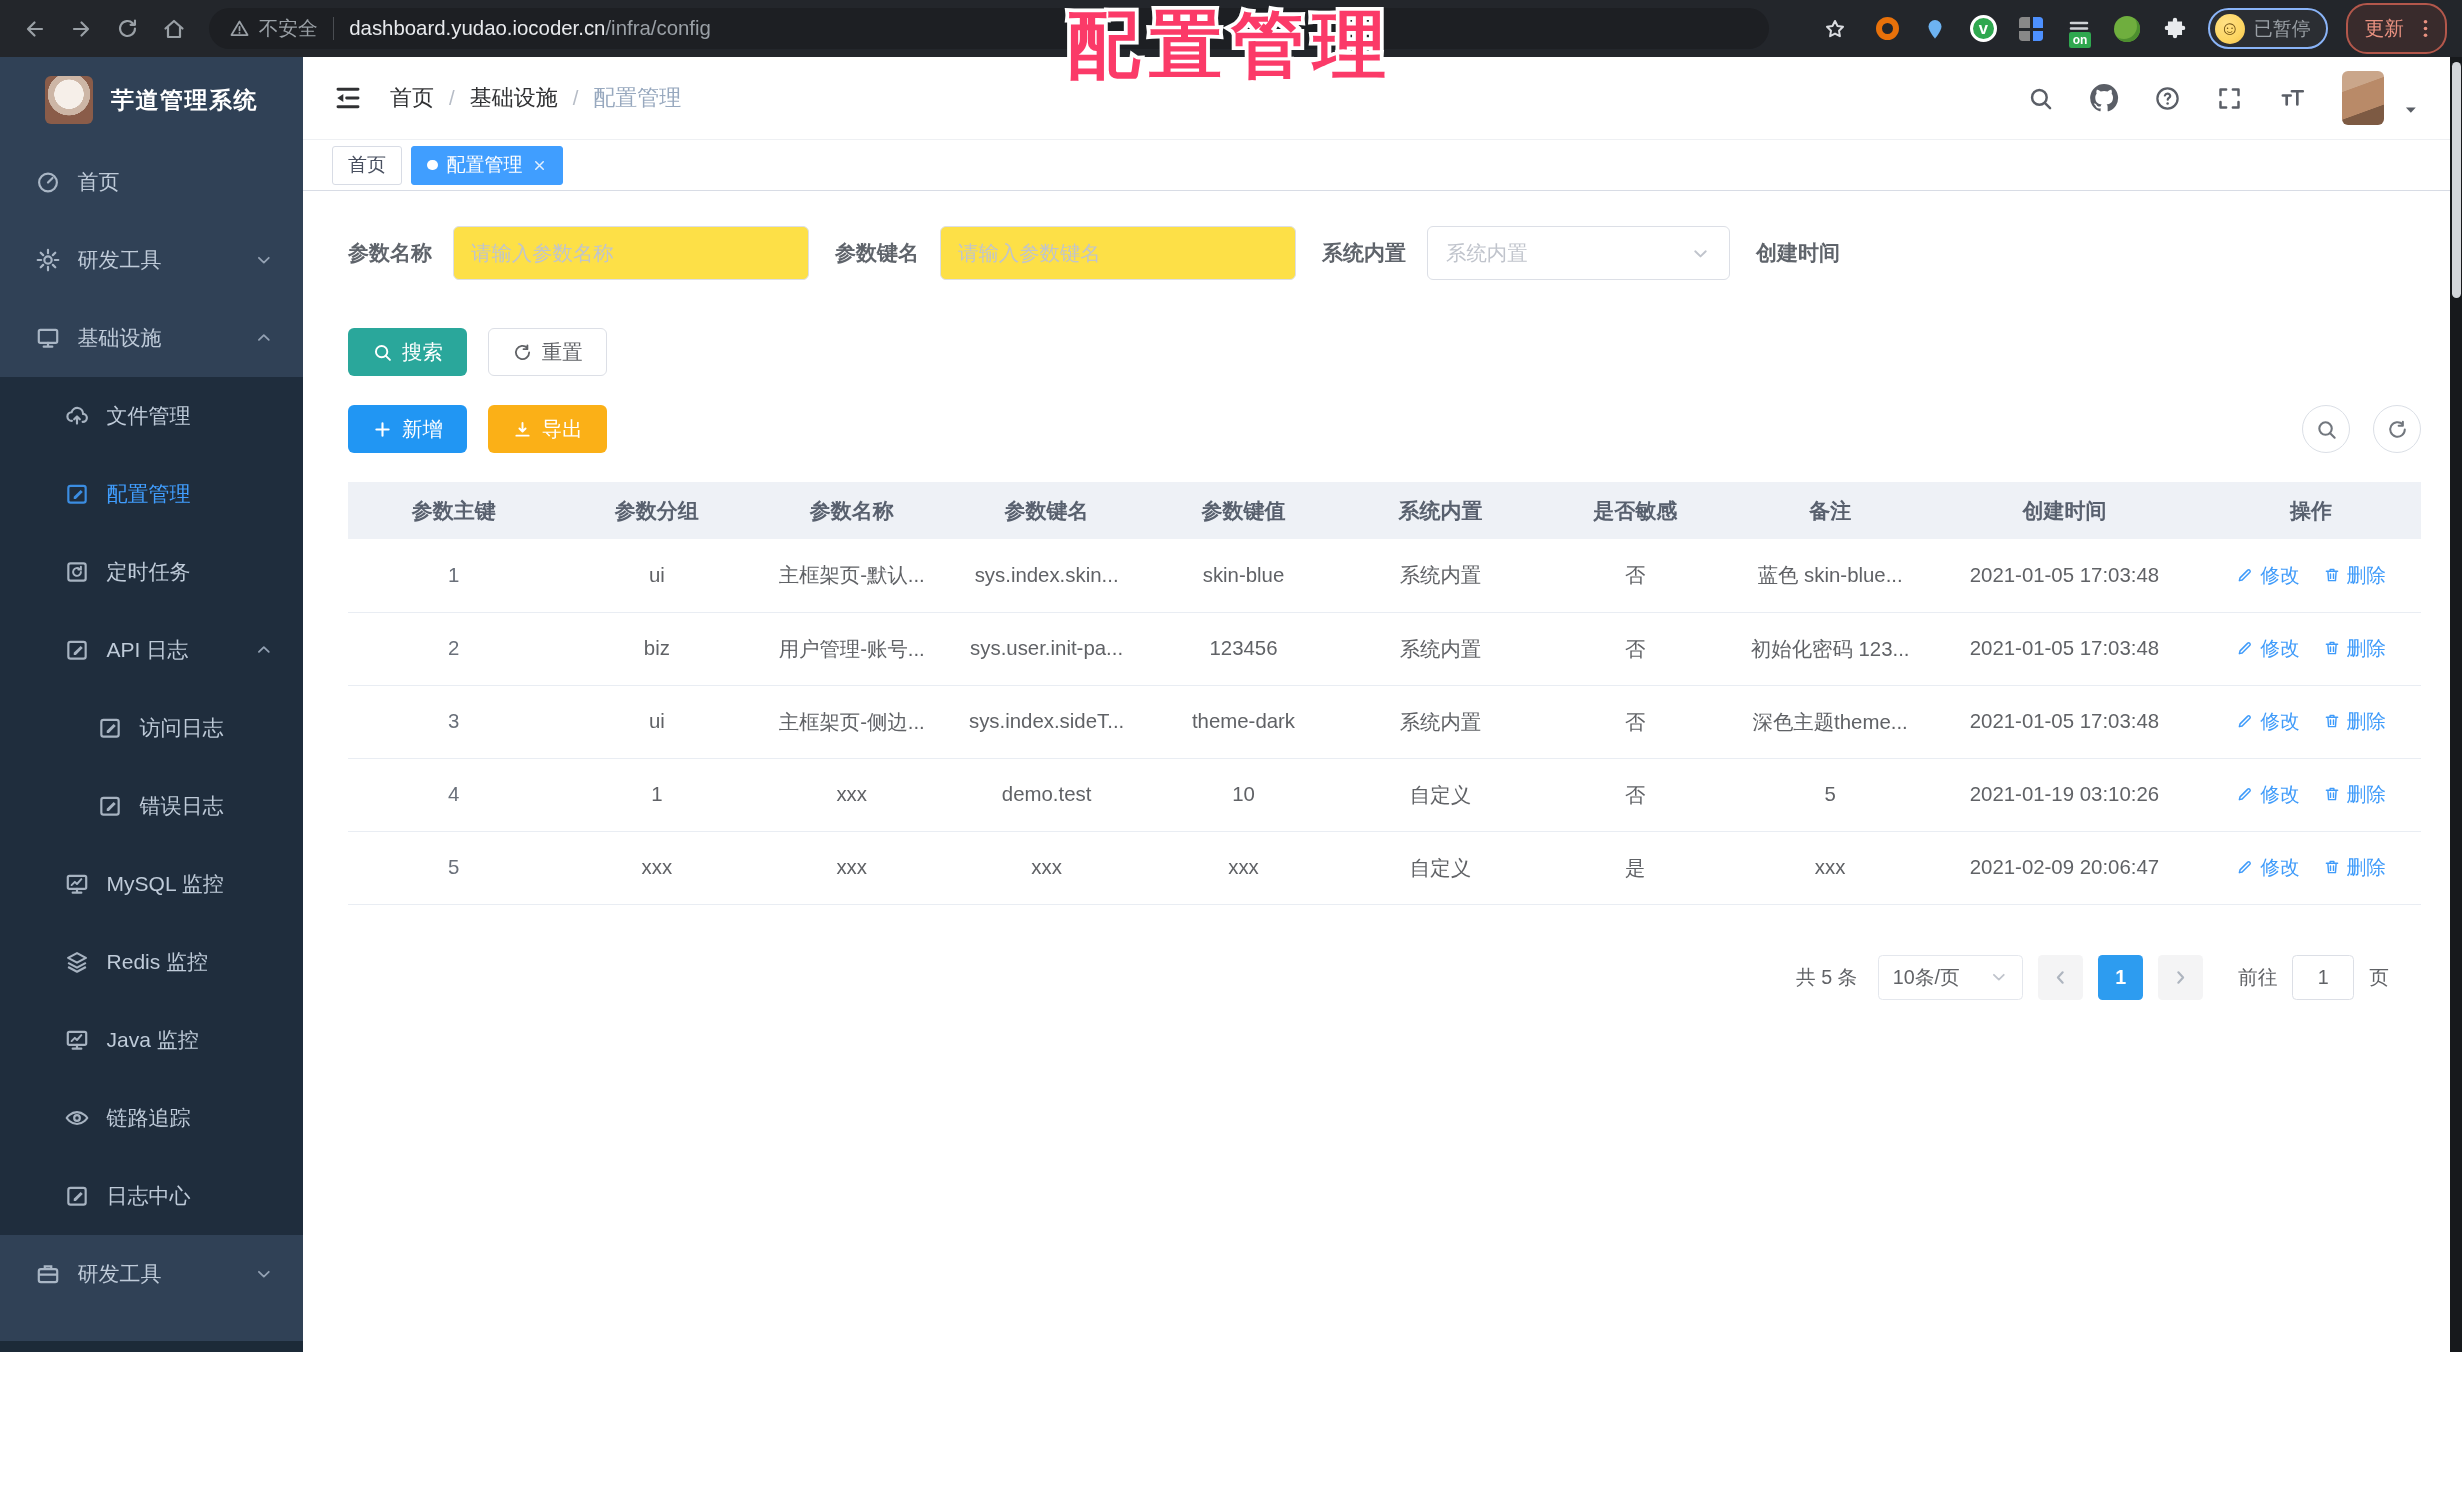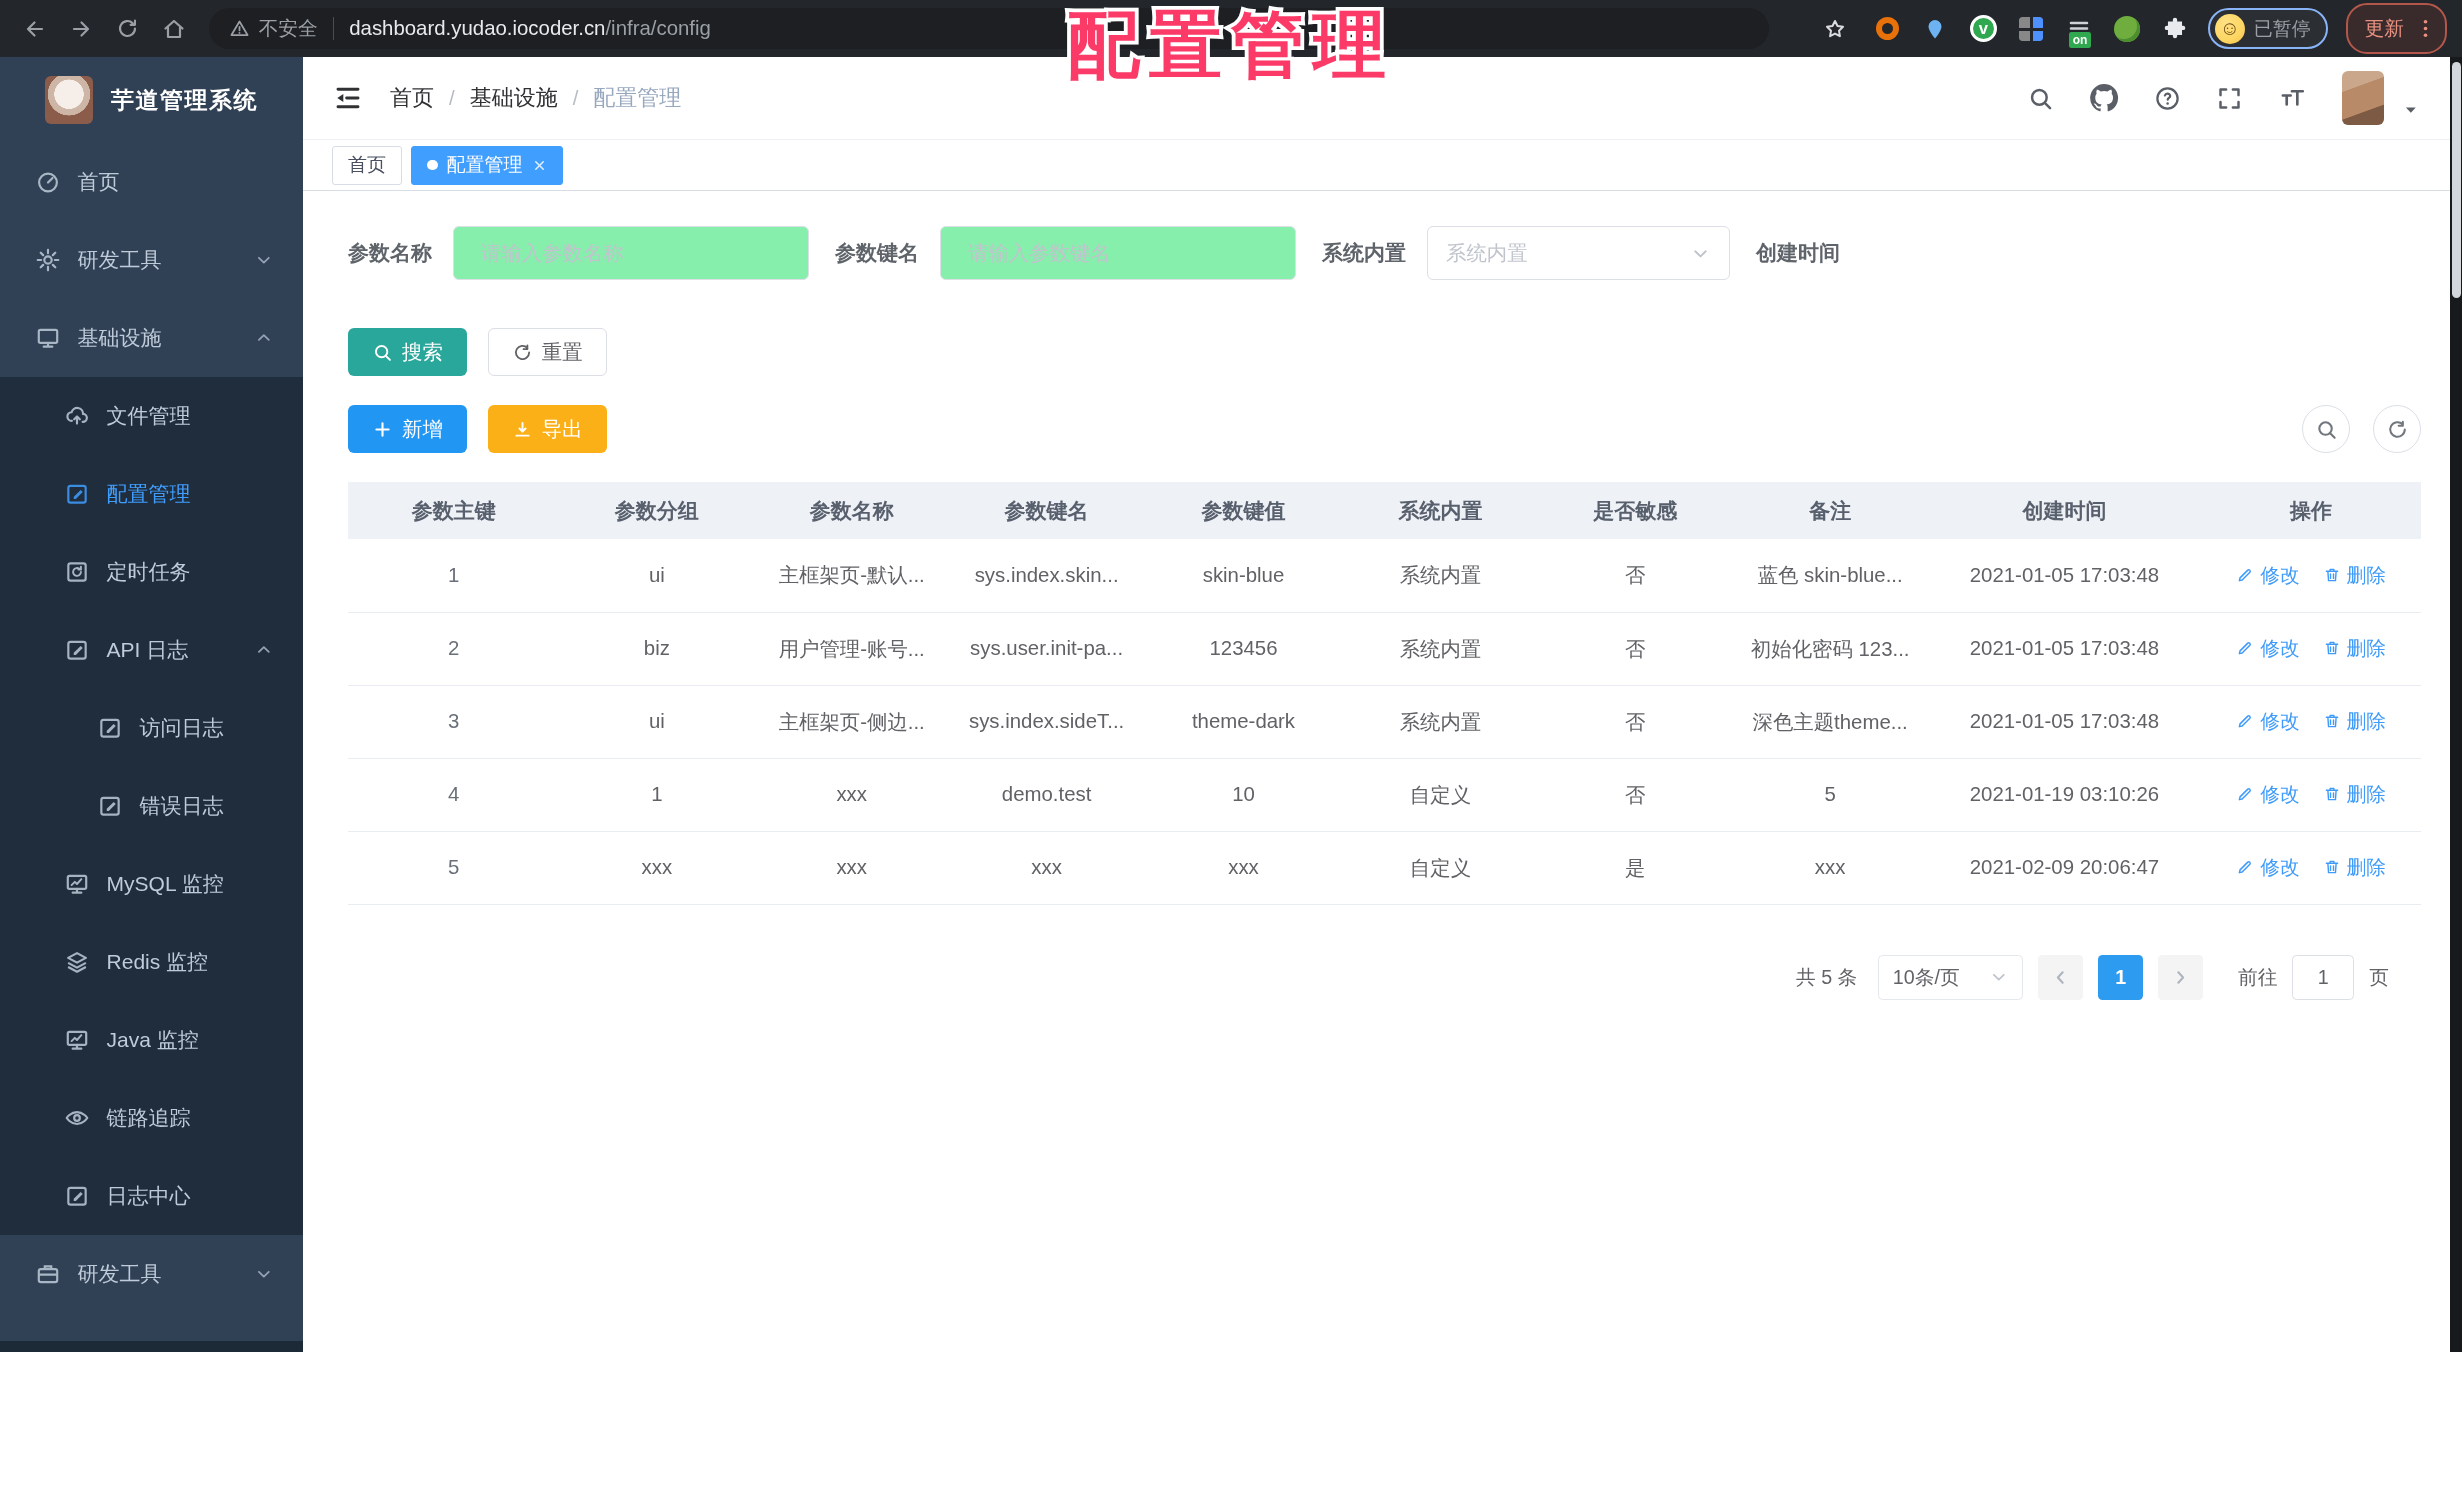--- a/index.html
+++ b/index.html
@@ -96,22 +96,22 @@
   .tag.active { background:#409EFF; border-color:#409EFF; color:#fff; }
   .tag .dot { width:10.6px; height:10.6px; border-radius:50%; background:#fff; }
   .tag .tclose { opacity:.85; }
 
   .content { flex:1; padding:35px 29px 0; overflow:hidden;margin-left:16px; }
 
   
   .filter-row { display:flex; align-items:center; }
   .fgroup { display:flex; align-items:center; margin-right:26px; }
   .f-label { font-size:21px; font-weight:700; color:#5f646b; margin-right:21px; white-space:nowrap; }
-  .f-input { height:54px; border:1.5px solid #dcdfe6; border-radius:6px; padding:0 27px;
-    font-size:20.4px; color:#606266; outline:none; background:#86efac;
+  .f-input { height:54px; border:1.5px solid #dcdfe6; border-radius:6px; padding:0 17px;
+    font-size:20.4px; color:#606266; outline:none; background:#fde047;
     font-family:"Liberation Sans","DejaVu Sans",sans-serif; }
   .f-input::placeholder { color:#c0c4cc; }
   .w-name { width:356px; } .w-key { width:356px; }
   .f-select { width:303px; height:54px; border:1.5px solid #dcdfe6; border-radius:6px;
     display:flex; align-items:center; padding:0 18px; color:#c0c4cc; font-size:20.4px; cursor:pointer; }
   .f-select .chev { margin-left:auto; color:#c0c4cc; }
   .f-date { width:342px; height:54px; border:1.5px solid #dcdfe6; border-radius:6px;
     display:flex; align-items:center; gap:15px; padding:0 16.6px; color:#c0c4cc; font-size:19.7px; cursor:pointer; }
   .f-date .cal { color:#c0c4cc; }
 

